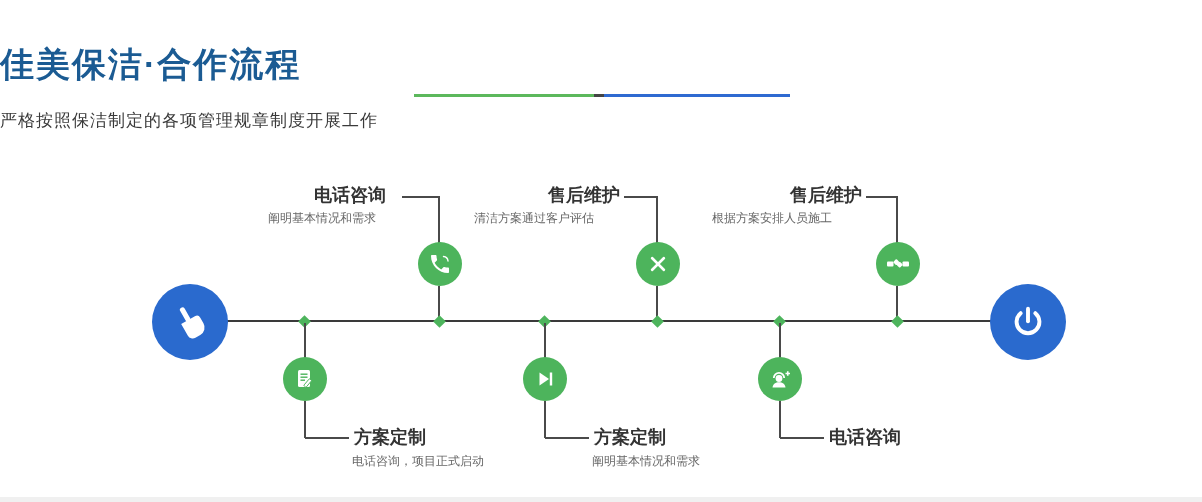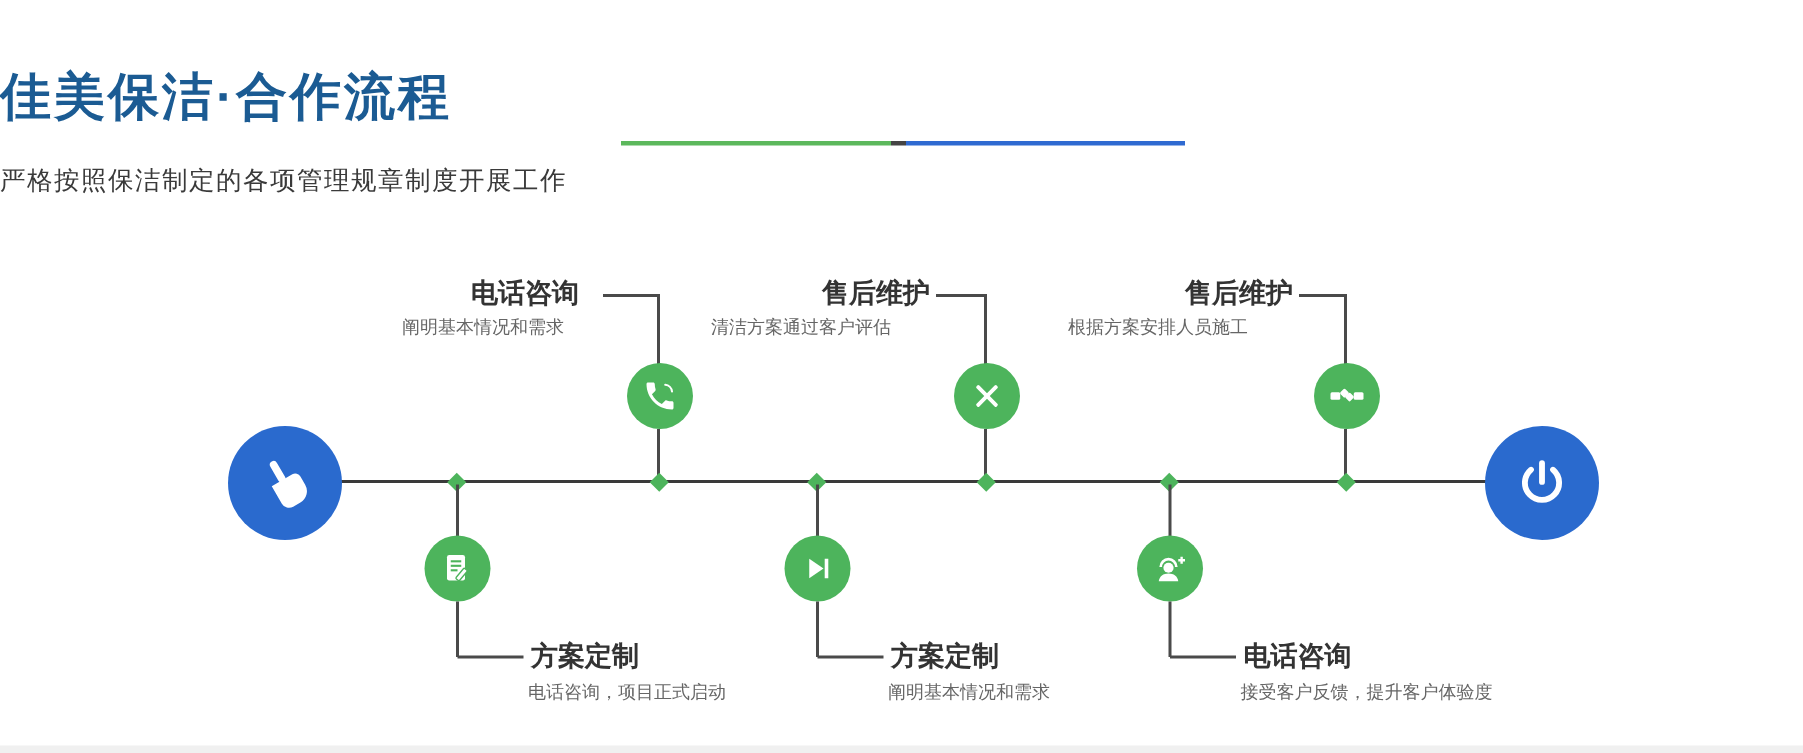--- a/index.html
+++ b/index.html
@@ -167,16 +167,15 @@
           <circle cx="11" cy="11.5" r="3.4"></circle>
           <path d="M4.5 20.5c.4-3.4 3.1-5.2 6.5-5.2s6.1 1.8 6.5 5.2z"></path>
           <path d="M17.5 6.5h4.5M19.75 4.2v4.6" stroke="#ffffff" stroke-width="1.6" fill="none"></path>
         </g>
       </svg>
     </span>
   </div>
   <div class="vline" style="left:779px;top:401px;height:37px"></div>
   <div class="hline" style="left:780px;top:437px;width:44px"></div>
   <div class="step-title" style="left:829px;top:428px">电话咨询</div>
-  <div class="step-desc" style="left:827px;top:455px">接受客户反馈，提升客户体验度</div>
 
   <div class="bottom-strip"></div>
 </div>
 
 </body></html>

